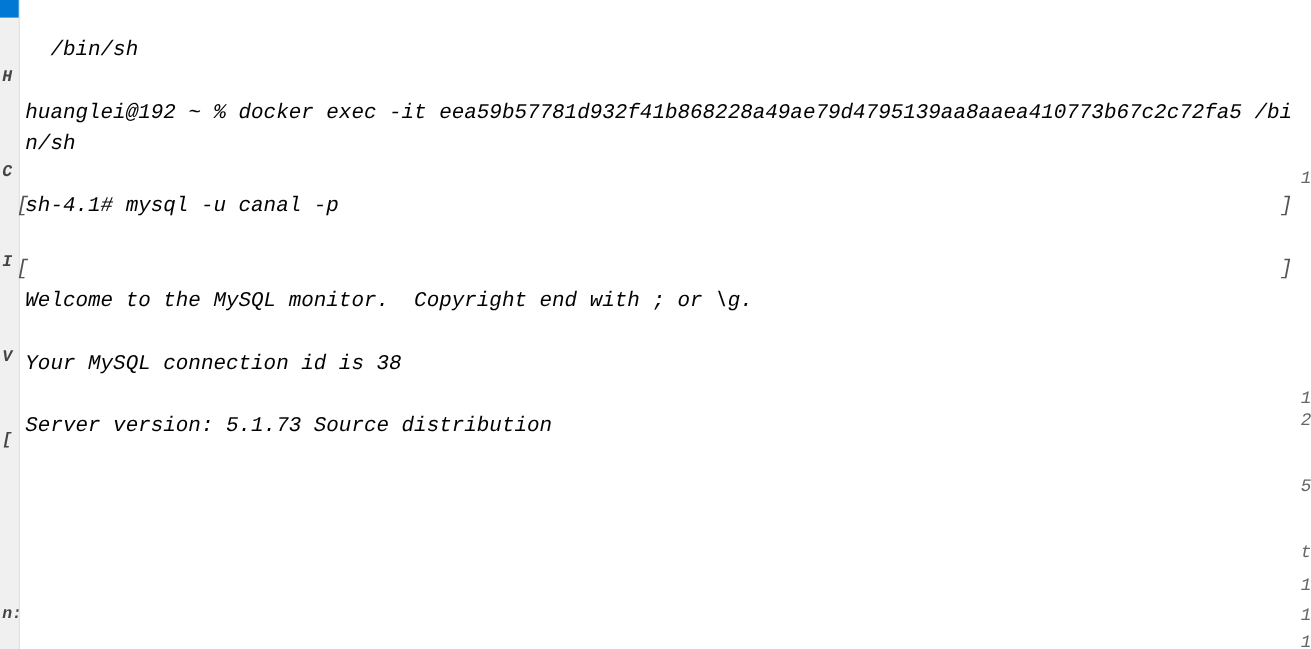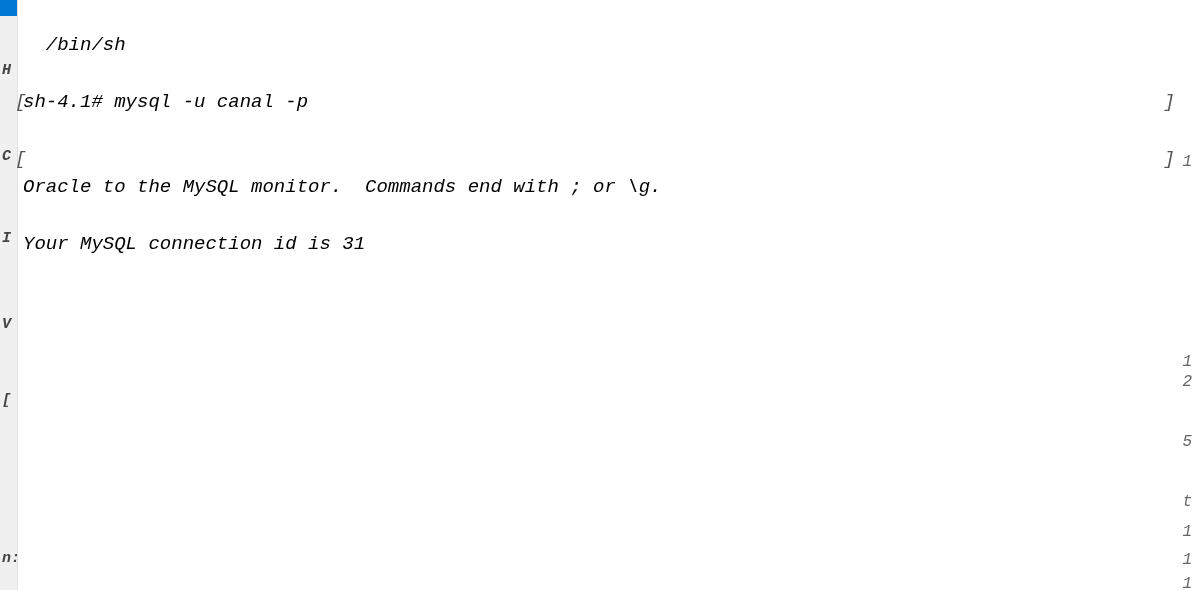--- a/index.html
+++ b/index.html
@@ -93,24 +93,26 @@
 <div class="glyph" style="top: 60px;">H</div>
     <div class="glyph" style="top: 146px;">C</div>
     <div class="glyph" style="top: 228px;">I</div>
     <div class="glyph" style="top: 314px;">V</div>
     <div class="glyph" style="top: 390px;">[</div>
     <div class="glyph" style="top: 548px;">n:</div>
   </div>
 
 <div class="terminal">
 <span class="line">  /bin/sh</span>
+<span class="line">huanglei@192 ~ % docker exec -it eea59b57781d932f41b868228a49ae79d4795139aa8aaea410773b67c2c72fa5 /bin/sh</span>
 <span class="line" style="position:relative;"><span class="bracket-left">[</span><span>sh-4.1# mysql -u canal -p</span><span class="bracket-right">]</span></span>
 <span class="line" style="position:relative;"><span class="bracket-left">[</span><span class="bracket-right">]</span></span>
-<span class="line">Oracle to the MySQL monitor.  Commands end with ; or \g.</span>
-<span class="line">Your MySQL connection id is 31</span>
+<span class="line">Welcome to the MySQL monitor.  Copyright end with ; or \g.</span>
+<span class="line">Your MySQL connection id is 38</span>
+<span class="line">Server version: 5.1.73 Source distribution</span>
 <span class="line"> </span>
 <span class="line"> </span>
 
 
 
 
 
 
 
 </div>

